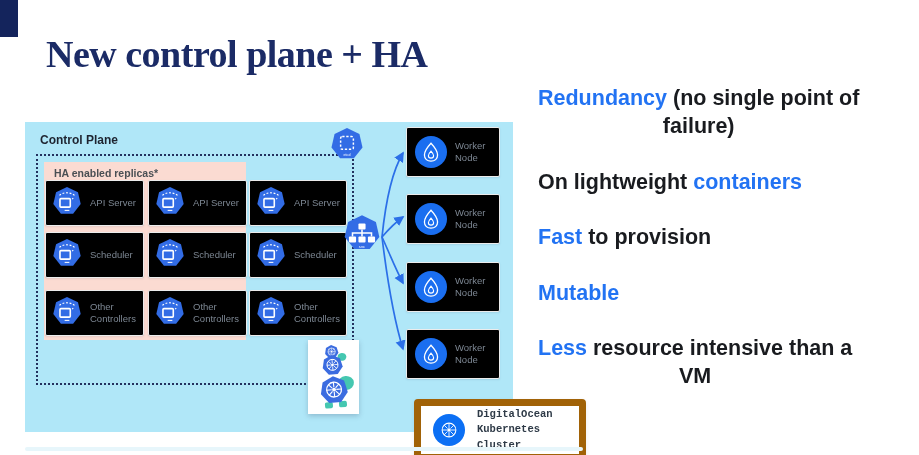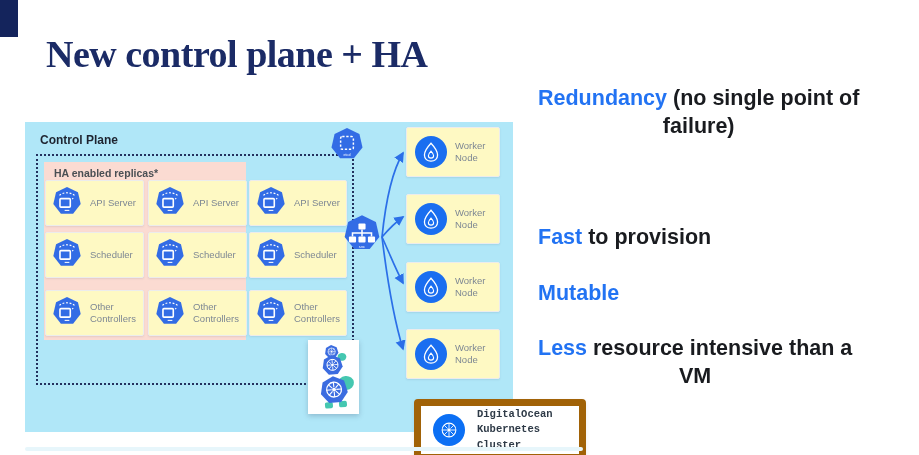--- a/index.html
+++ b/index.html
@@ -13,21 +13,21 @@
     position:absolute;left:46px;top:8px;font-size:38px;line-height:1.15;
     font-weight:700;color:#1b2b66;letter-spacing:-0.5px;font-family:Liberation Serif, serif;
   }
   
   .panel{position:absolute;left:25px;top:122px;width:488px;height:310px;background:#b0e7f8;}
   .cp-label{position:absolute;left:40px;top:133px;font-size:12px;font-weight:700;color:#1e2430;}
   .dotted-rect{position:absolute;left:36px;top:154px;width:314px;height:227px;border:2px dotted #22315f;}
   .pink-box{position:absolute;left:44px;top:162px;width:202px;height:178px;background:#fbdbd2;}
   .ha-label{position:absolute;left:54px;top:167px;font-size:10.5px;font-weight:700;color:#4a4f54;}
   .card{
-    position:absolute;background:#fef9c3;border:1px solid #ececec;border-radius:2px;
+    position:absolute;background:#000000;border:1px solid #ececec;border-radius:2px;
     box-shadow:0 1px 2px rgba(40,60,90,.10);display:flex;align-items:center;
   }
   .card .label{font-size:9.5px;line-height:1.3;color:#7d8793;margin-left:8px;width:52px;}
   .hep-icon{flex:0 0 auto;margin-left:6px;}
   .float-icon{position:absolute;}
   .arrows{position:absolute;left:376px;top:128px;}
   .worker-card .label{width:46px;}
   .drop-circle{flex:0 0 auto;margin-left:8px;width:32px;height:32px;border-radius:50%;background:#1a6ef0;
     display:flex;align-items:center;justify-content:center;}
   .mascot-card{
@@ -270,16 +270,17 @@
   <div class="do-text">
     <div>DigitalOcean</div>
     <div>Kubernetes Cluster</div>
   </div>
 </div>
 
 <div class="bottom-strip"></div>
 
 <div class="bullets" id="bullets">
     <div class="bullet" style="top: 84px;"><span class="accent">Redundancy</span><span> (no single point of</span><br><span>failure)</span></div>
+    <div class="bullet" style="top: 168px;"><span>On lightweight </span><span class="accent">containers</span></div>
     <div class="bullet" style="top: 223px;"><span class="accent">Fast</span><span> to provision</span></div>
     <div class="bullet" style="top: 334px;"><span class="accent">Less</span><span> resource intensive than a</span><br><span>VM</span></div>
     <div class="bullet" style="top: 279px;"><span class="accent">Mutable</span></div>
   </div>
 
 </body></html>

